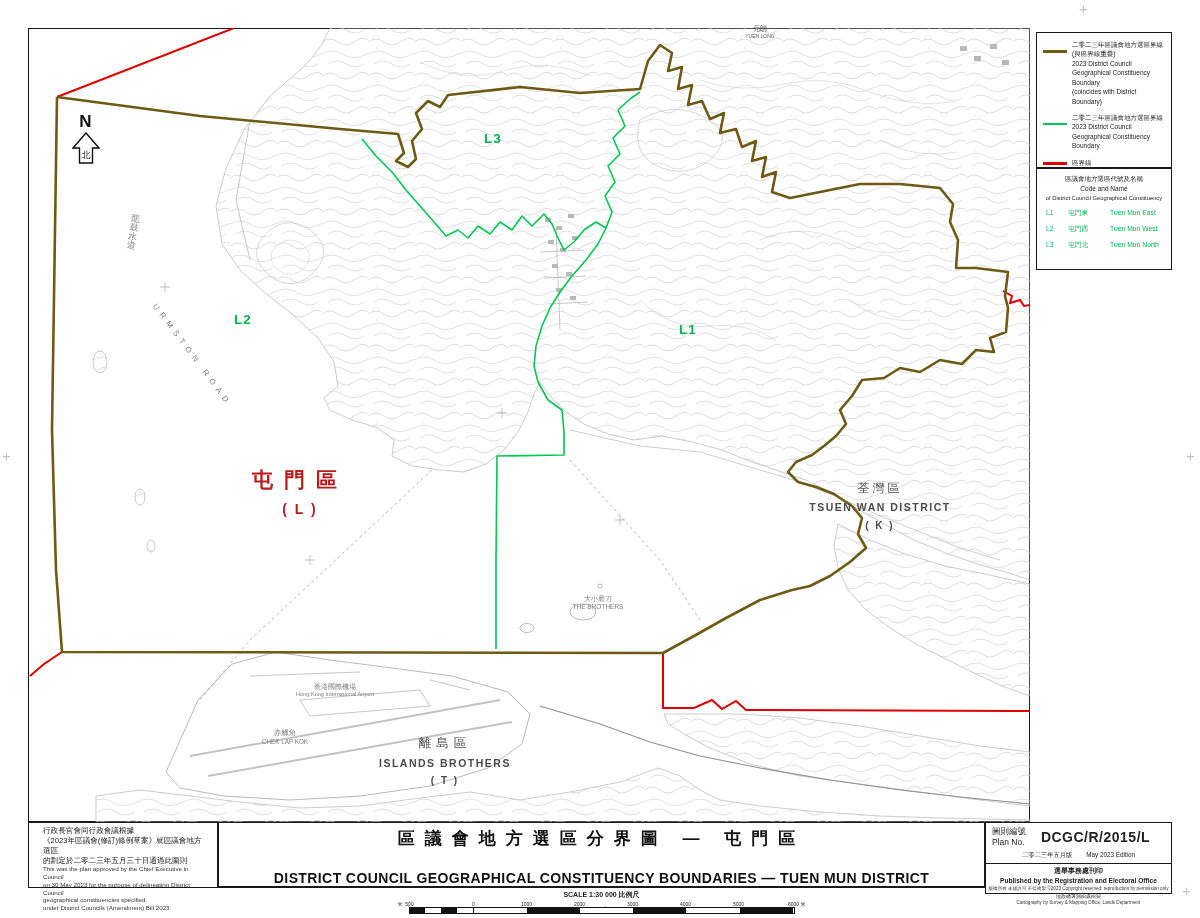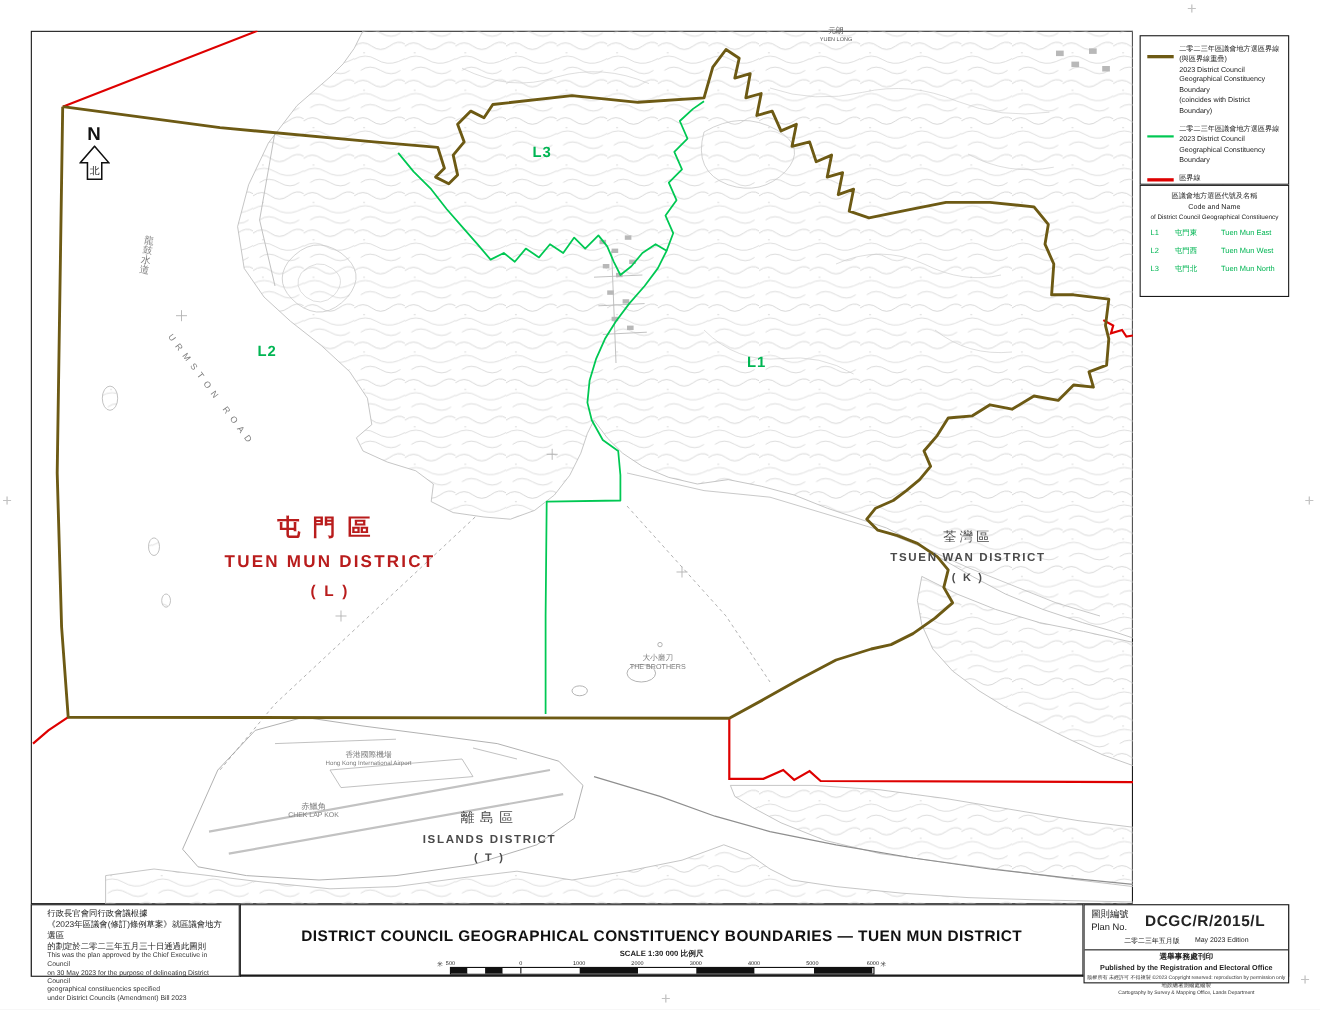--- a/index.html
+++ b/index.html
@@ -209,27 +209,26 @@
 
 
   <div class="ml dist lbl-tsuenwan">
     <div class="zh">荃灣區</div>
     <div class="en">TSUEN WAN DISTRICT</div>
     <div class="code">( K )</div>
   </div>
 
   <div class="ml dist lbl-islands">
     <div class="zh">離島區</div>
-    <div class="en">ISLANDS DISTRICT</div>
+    <div class="en">ISLANDS BROTHERS</div>
     <div class="code">( T )</div>
   </div>
 
   <div class="ml lbl-tuenmun">
     <div class="zh">屯門區</div>
-    <div class="en">TUEN MUN DISTRICT</div>
     <div class="code">( L )</div>
   </div>
 
   <div class="ccode" style="left:679px;top:322px;">L1</div>
   <div class="ccode" style="left:234px;top:312px;">L2</div>
   <div class="ccode" style="left:484px;top:131px;">L3</div>
 
   <div class="feat vtext" style="left:128px;top:206px;">龍鼓水道</div>
   <div class="feat urmston" style="left:158px;top:302px;">URMSTON ROAD</div>
 
@@ -310,20 +309,21 @@
     <div class="zh">行政長官會同行政會議根據</div>
     <div class="zh">《2023年區議會(修訂)條例草案》就區議會地方選區</div>
     <div class="zh">的劃定於二零二三年五月三十日通過此圖則</div>
     <div class="en">This was the plan approved by the Chief Executive in Council</div>
     <div class="en">on 30 May 2023 for the purpose of delineating District Council</div>
     <div class="en">geographical constituencies specified</div>
     <div class="en">under District Councils (Amendment) Bill 2023</div>
   </div>
 
   <div class="title-center">
+    <div class="title-zh">區議會地方選區分界圖 — 屯門區</div>
     <div class="title-en">DISTRICT COUNCIL GEOGRAPHICAL CONSTITUENCY BOUNDARIES — TUEN MUN DISTRICT</div>
     <div class="scale-label">SCALE 1:30 000 比例尺</div>
     <div class="scalebar">
       <span class="sb-unit" style="left:-12px;">米</span>
       <span class="sb-unit" style="right:-12px;">米</span>
       <span class="sb-tick" style="left:0px;">500</span>
       <span class="sb-tick" style="left:64px;">0</span>
       <span class="sb-tick" style="left:117px;">1000</span>
       <span class="sb-tick" style="left:170px;">2000</span>
       <span class="sb-tick" style="left:223px;">3000</span>

